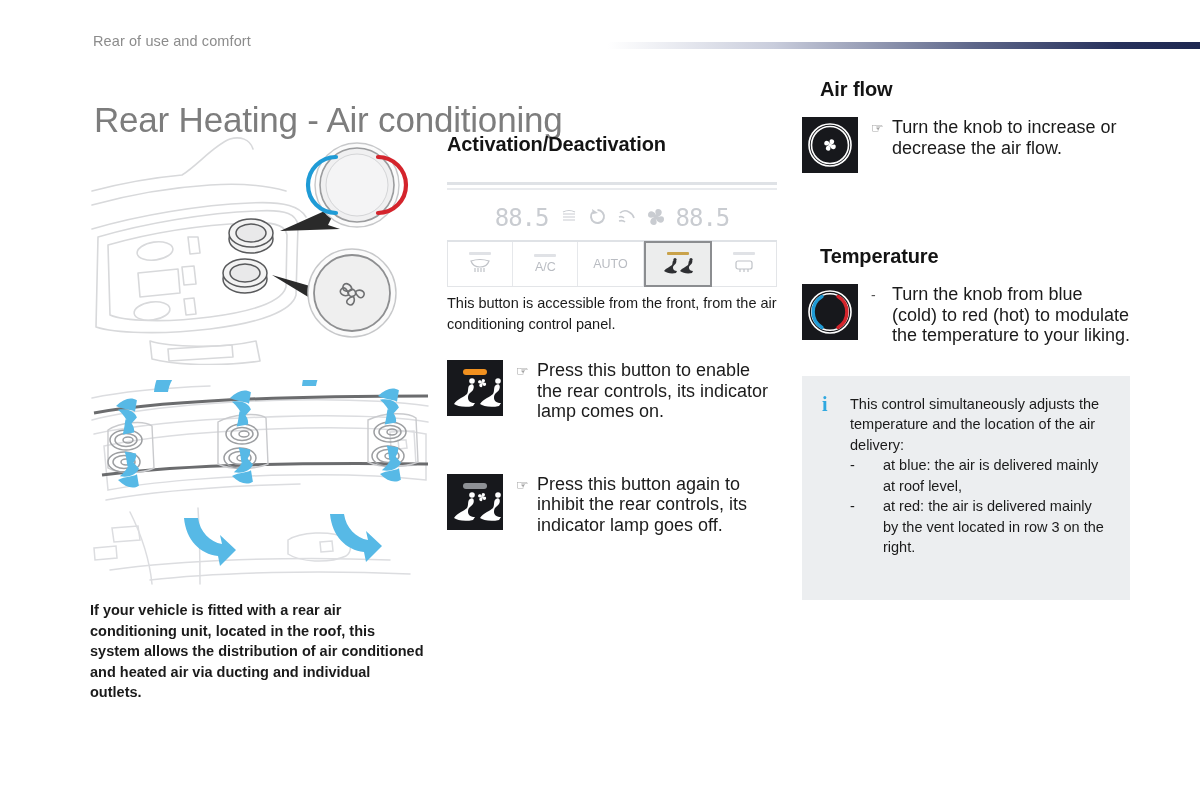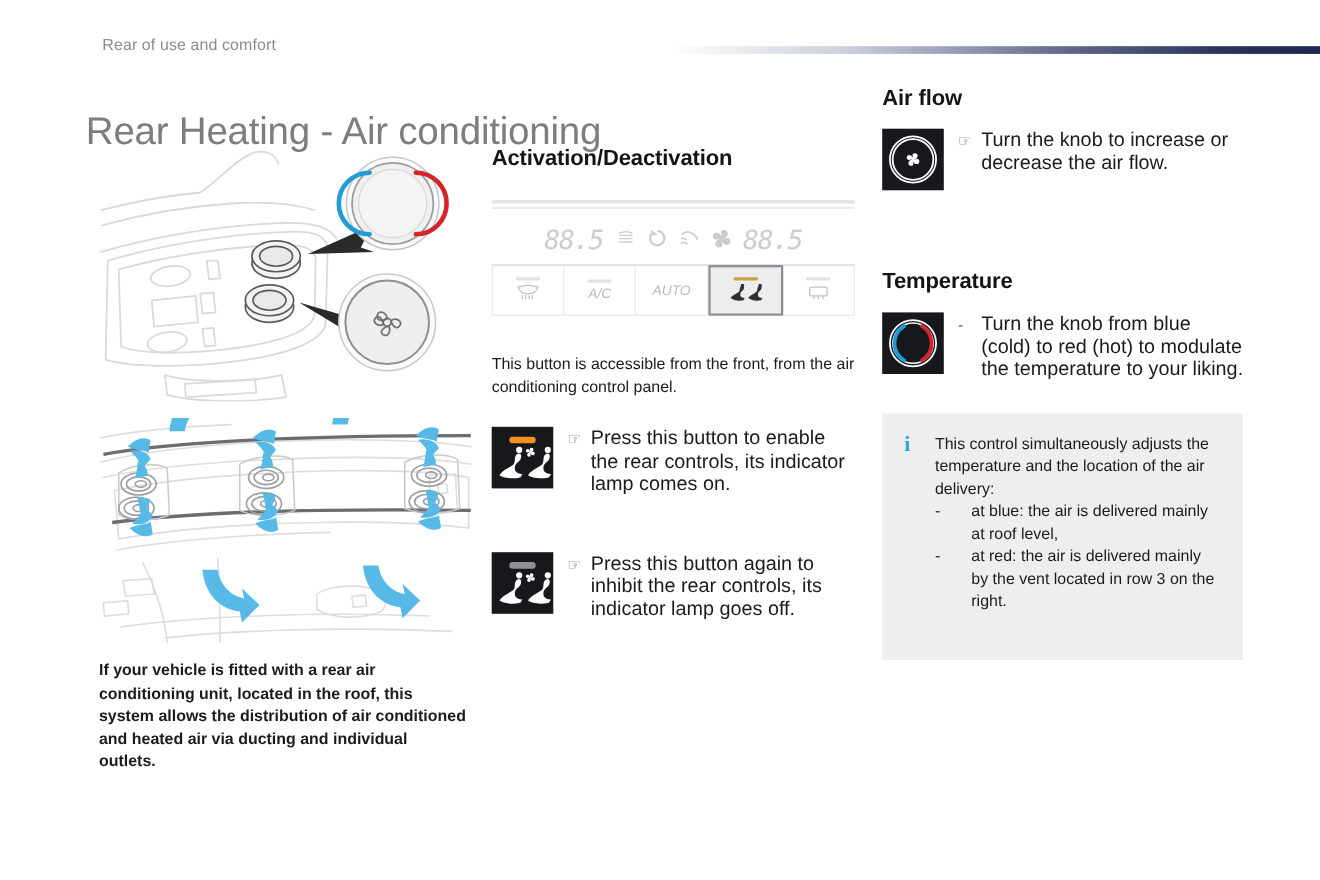--- a/index.html
+++ b/index.html
@@ -29,59 +29,59 @@
     position: absolute;
     left: 608px;
     top: 42px;
     width: 592px;
     height: 7px;
     background: linear-gradient(to right, #ffffff 0%, #c9cddc 28%, #5d6689 62%, #27315c 86%, #1d2750 100%);
   }
 
   .page-title {
     position: absolute;
-    left: 78px;
+    left: 94px;
     top: 77px;
     font-size: 35px;
     font-weight: 400;
     color: #7d7d7d;
     letter-spacing: -.2px;
     white-space: nowrap;
   }
 
   
   .col-left   { position: absolute; left: 90px;  top: 133px; width: 340px; }
   .col-mid    { position: absolute; left: 447px; top: 133px; width: 330px; }
   .col-right  { position: absolute; left: 802px; top: 78px;  width: 330px; }
 
   .h2 {
     font-size: 20px;
     font-weight: bold;
     color: #141414;
     margin: 0 0 26px 0;
     letter-spacing: -.1px;
   }
-  .h2.rightcol { margin-bottom: 16px; }
+  .h2.rightcol { margin-bottom: 16px; margin-left: 18px; }
 
   p.body {
     font-size: 14.5px;
     line-height: 20.5px;
     margin: 0;
     color: #1b1b1b;
   }
 
   
   .illus-top { position: relative; width: 340px; height: 232px; }
   .illus-bot { position: relative; width: 340px; height: 210px; margin-top: 15px; }
   .illus-top svg, .illus-bot svg { display: block; }
 
   .left-para { position: absolute; left: 90px; top: 600px; width: 335px; font-weight: bold; }
 
   
-  .panel-wrap { width: 330px; margin-bottom: 34px; font-style: italic; }
+  .panel-wrap { width: 330px; margin-bottom: 6px; }
   .panel-rule-top { height: 3px; background: #dfe2e6; margin-bottom: 3px; }
   .panel-rule-top2 { height: 2px; background: #e9ebee; margin-bottom: 6px; }
 
   .lcd {
     height: 44px;
     display: flex;
     align-items: center;
     justify-content: center;
     gap: 11px;
     border-bottom: 2px solid #dfe2e6;

